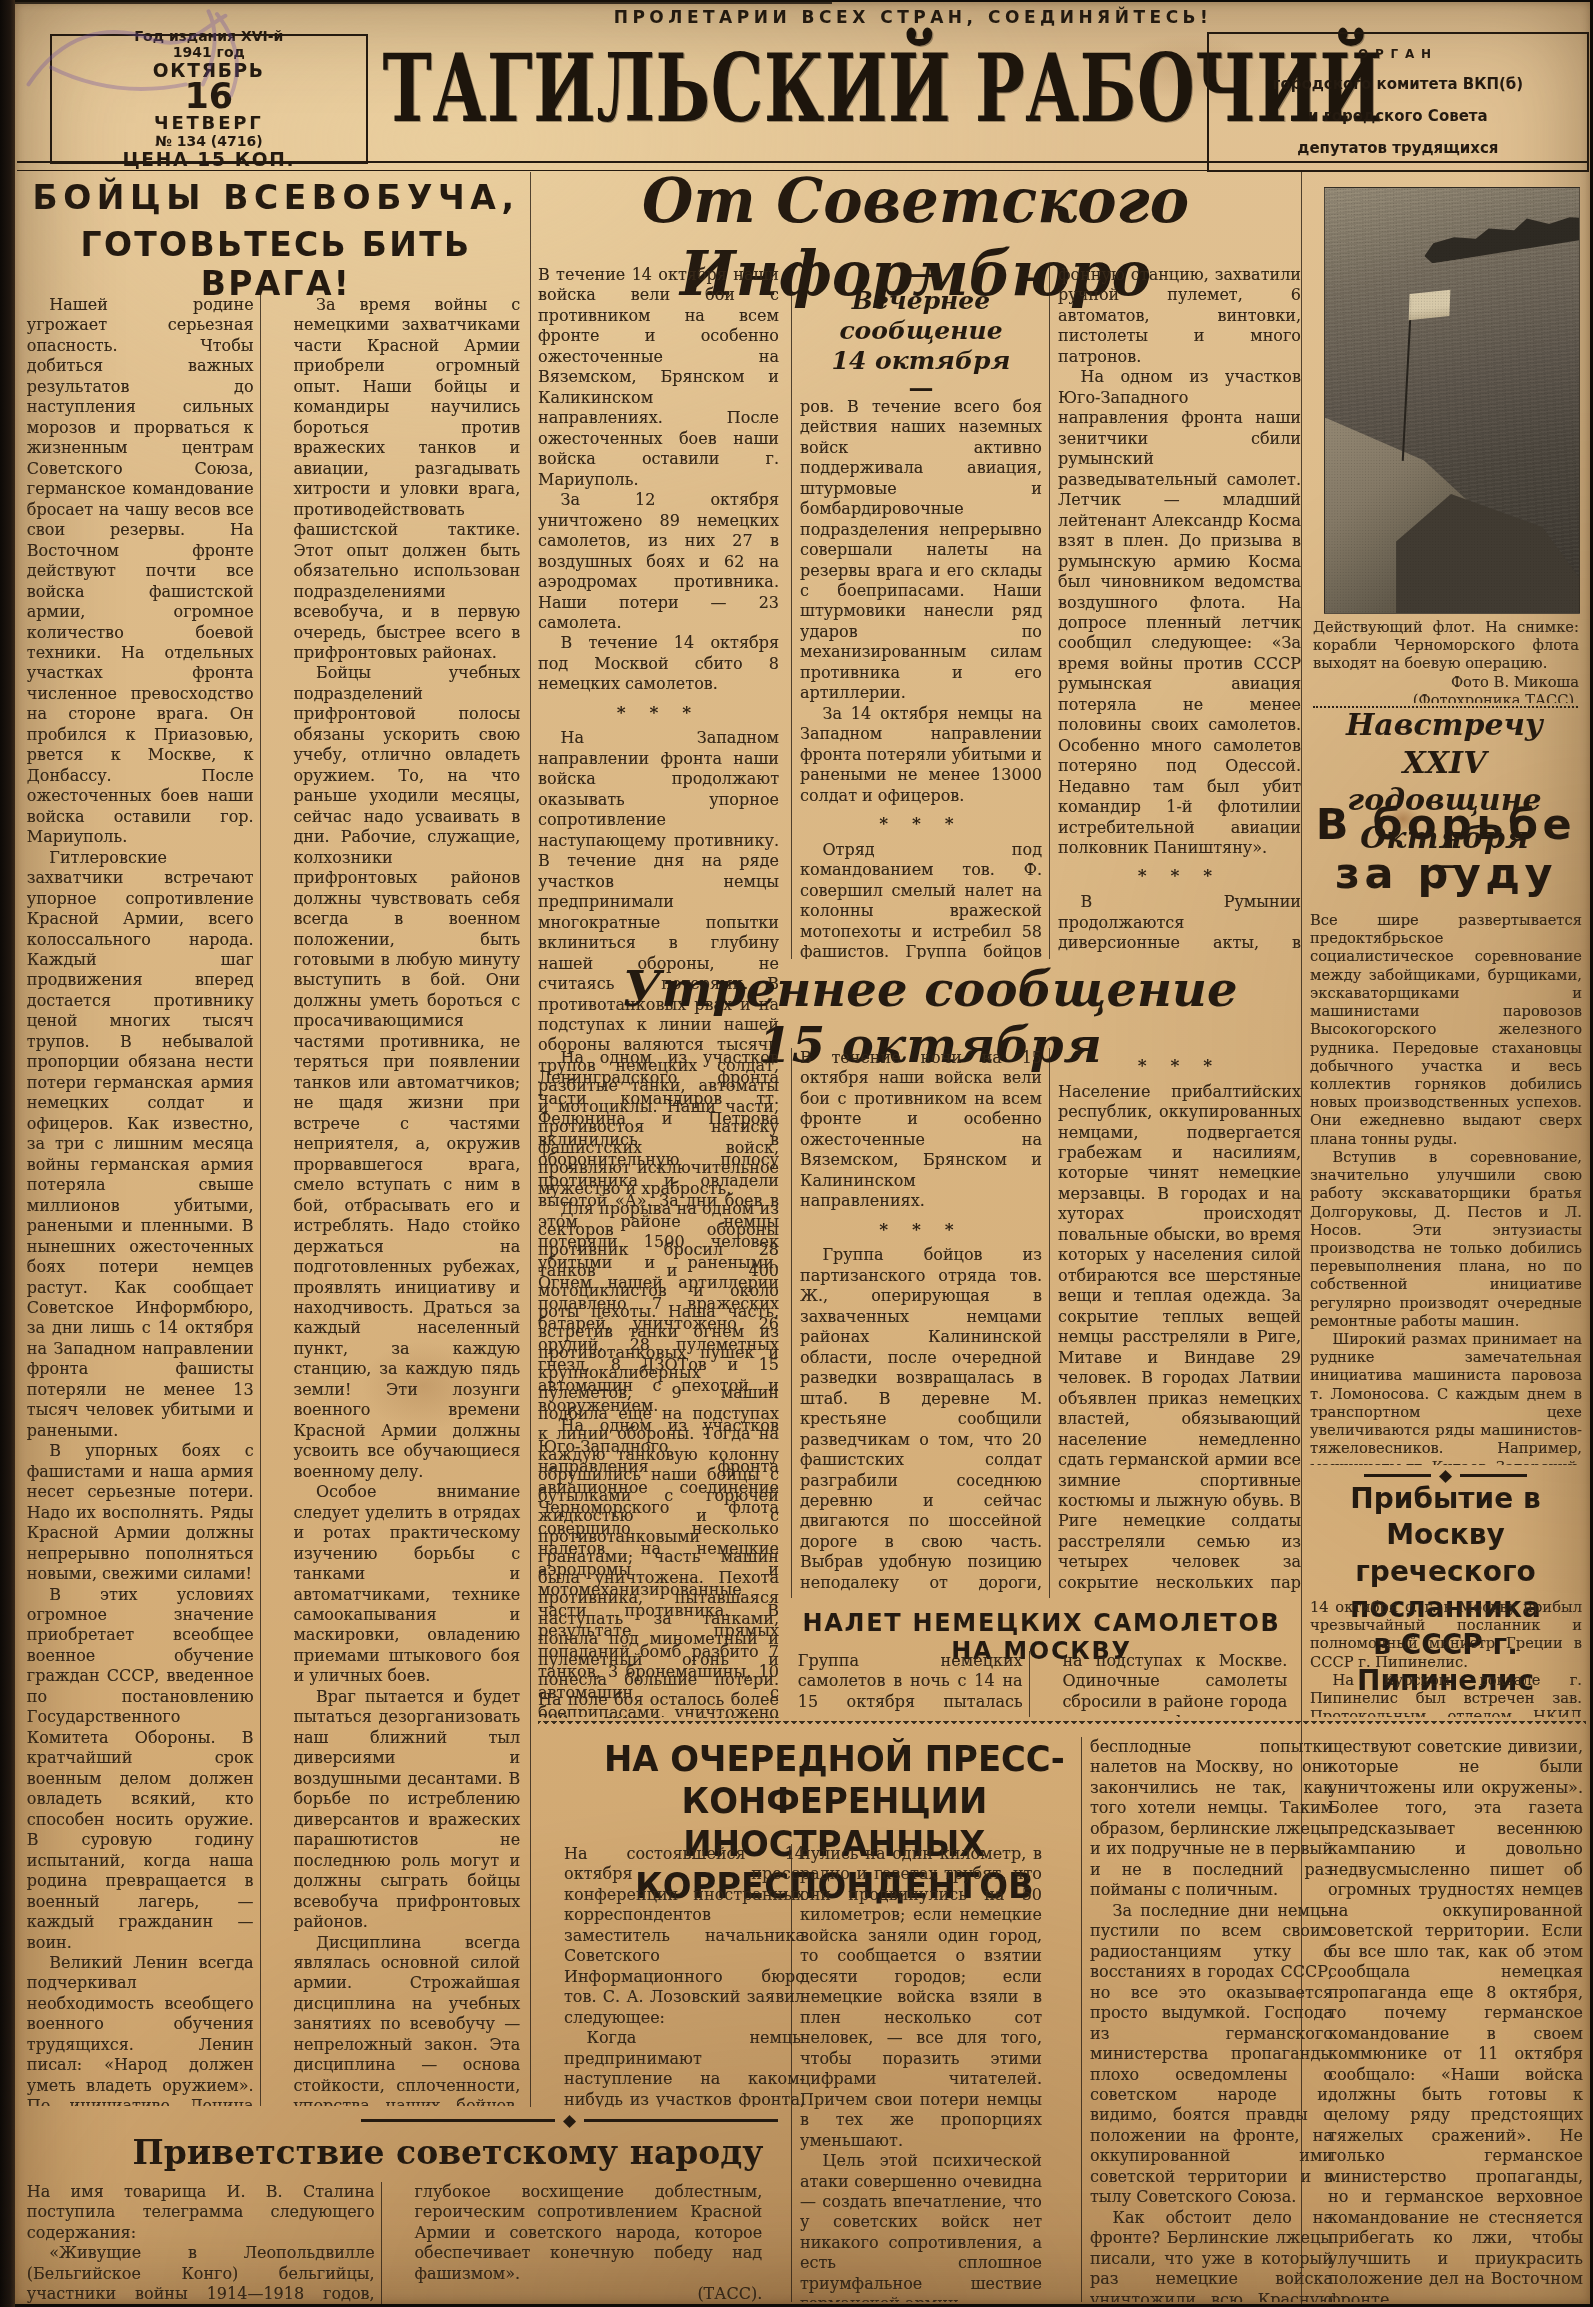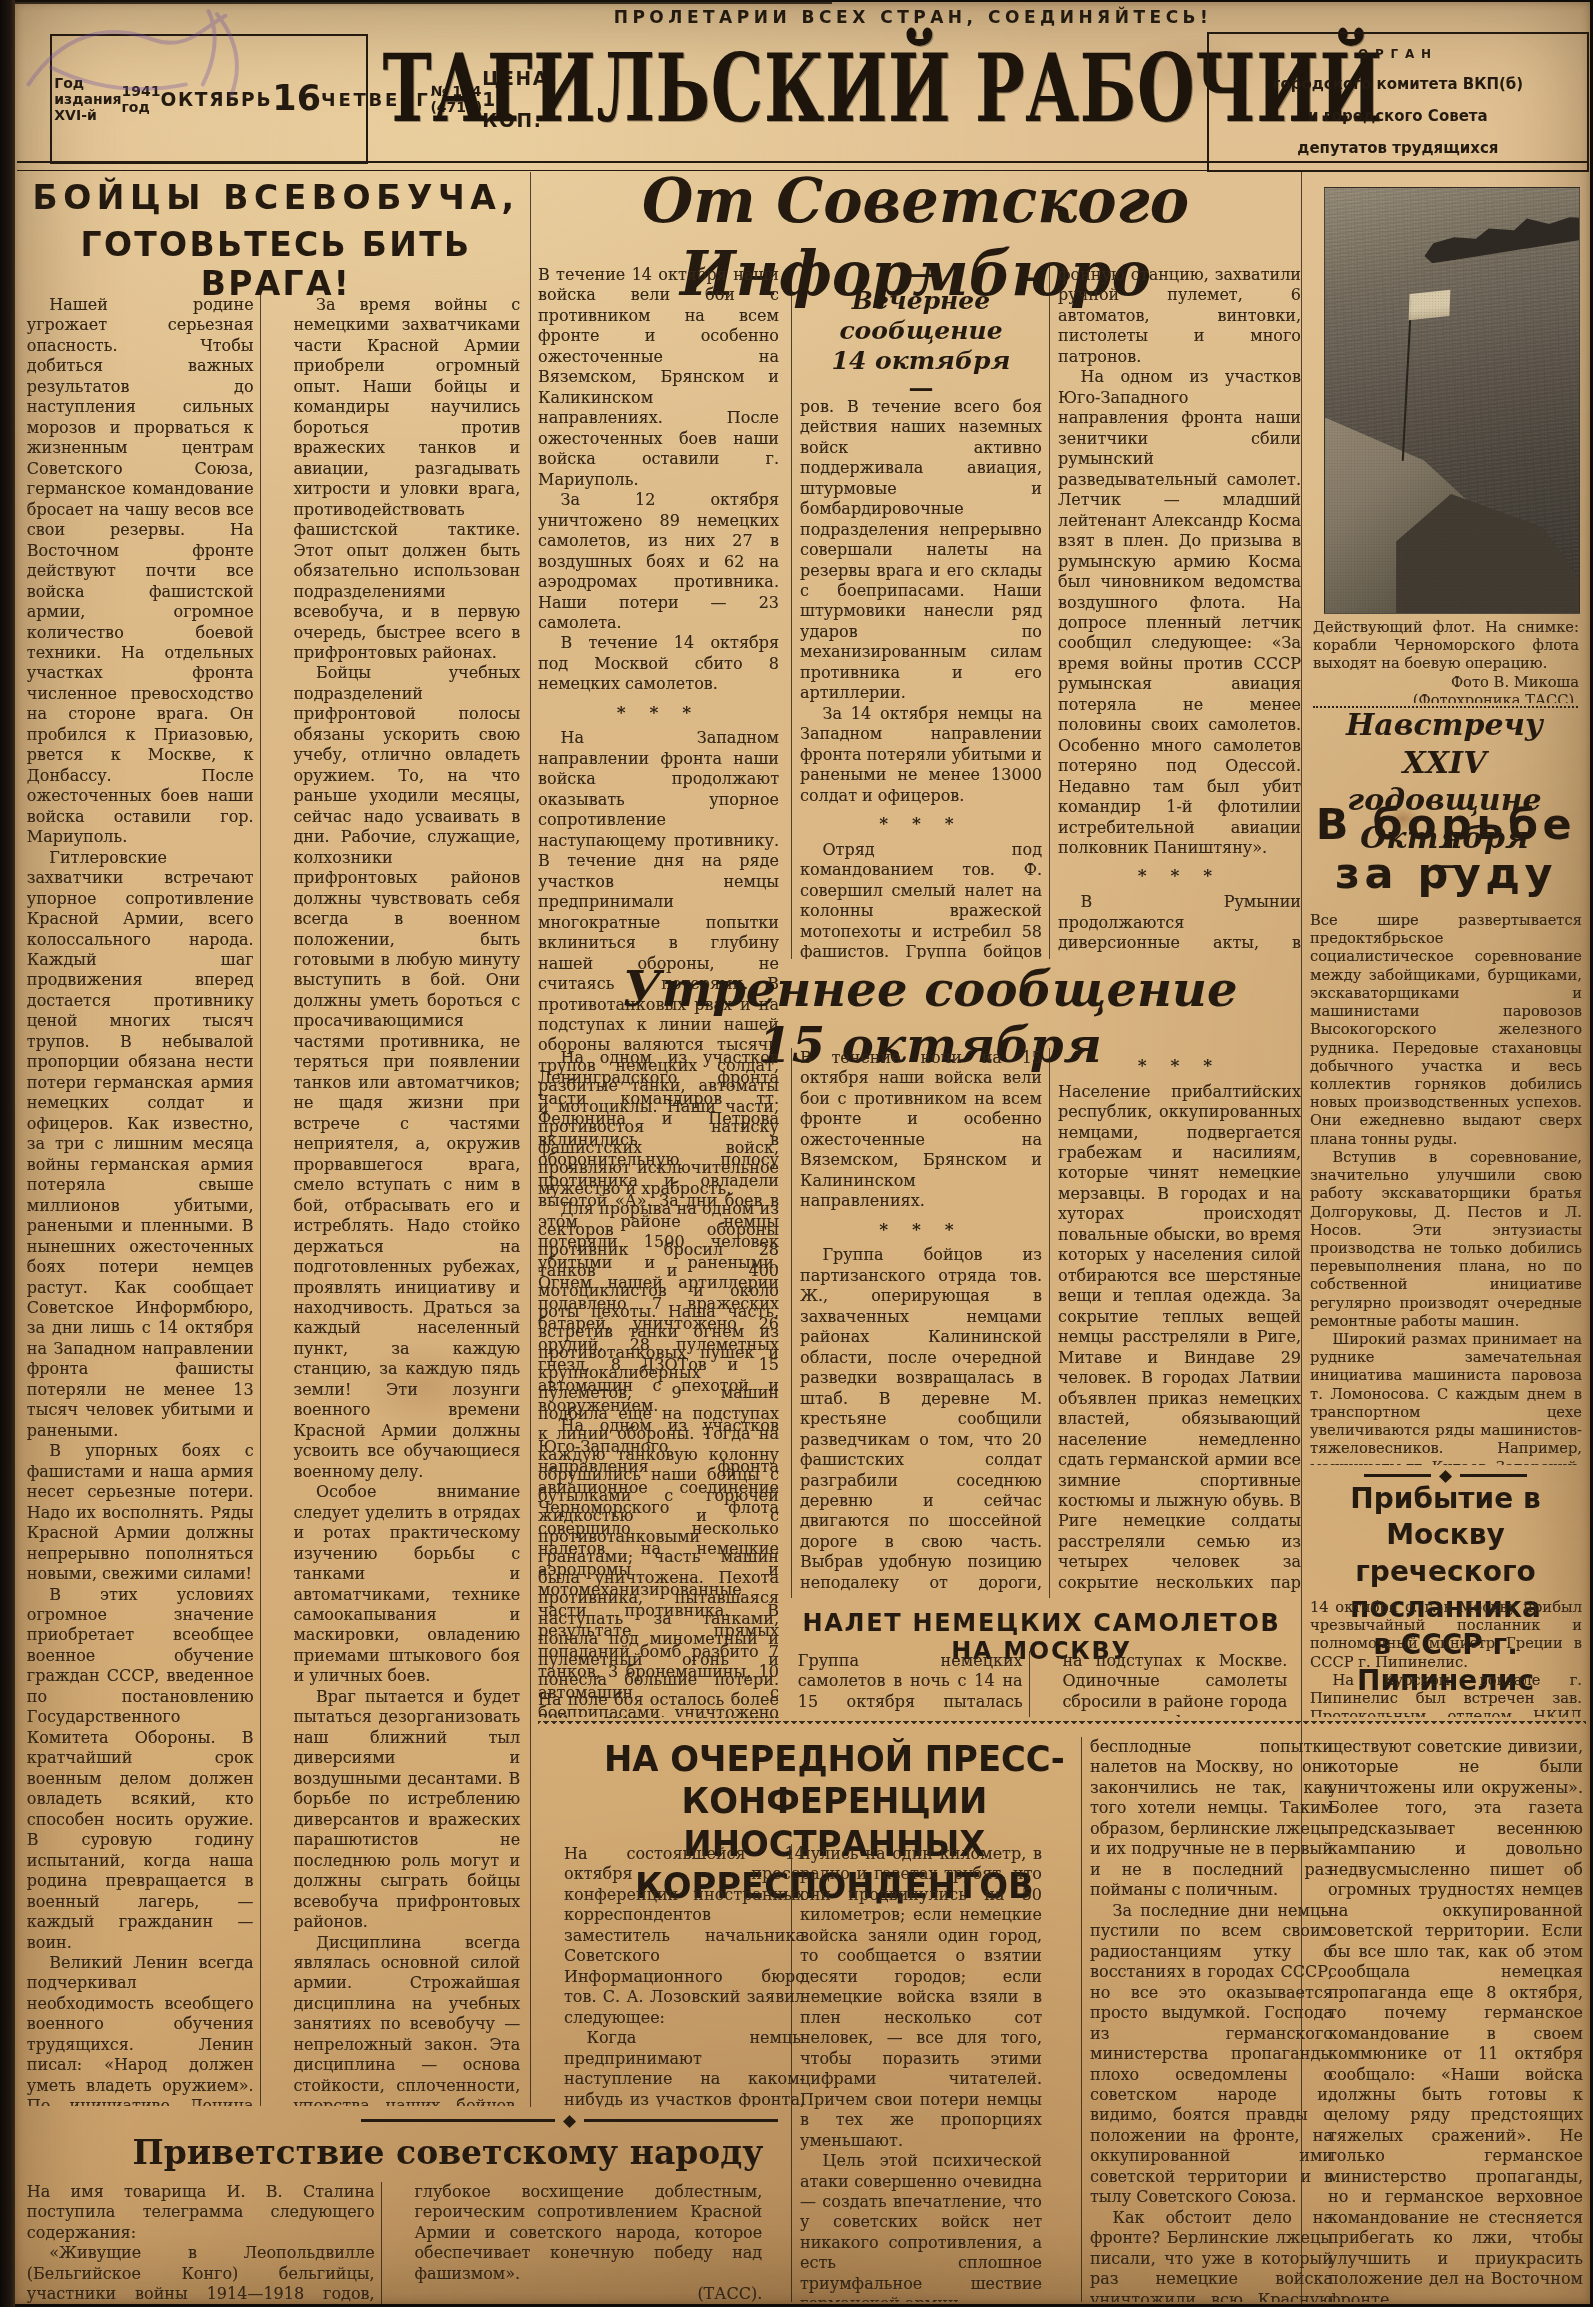--- a/index.html
+++ b/index.html
@@ -32,21 +32,21 @@
      linear-gradient(45deg,transparent 75%,#241a10 75%) 0 0/8px 5px repeat-x;}
   .dotted{position:absolute;border-top:2.8px dotted #2b2015;}
   .diamond-div{position:absolute;display:flex;align-items:center;gap:8px;color:#241a10;}
   .diamond-div .bar{flex:1;height:2.3px;background:#241a10;}
   .diamond-div .dia{font-size:17px;line-height:1;}
 
   
   .slogan{position:absolute;left:558px;top:6.8px;width:710px;text-align:center;
     font-family:"DejaVu Sans",sans-serif;font-weight:bold;font-size:17px;letter-spacing:4.5px;color:#231a10;}
   .issue-box{position:absolute;left:50px;top:34px;width:309px;height:117px;border:2.3px solid #241a10;
-    display:flex;flex-direction:row;justify-content:flex-start;align-items:center;
+    display:flex;flex-direction:column;justify-content:center;align-items:center;
     font-family:"DejaVu Sans",sans-serif;color:#241a10;padding:4.5px 2.3px;}
   .ib-small{font-size:14px;font-weight:bold;}
   .ib-month{font-size:18.6px;font-weight:bold;letter-spacing:1.7px;}
   .ib-day{font-size:35px;font-weight:bold;line-height:.9;}
   .ib-wd{font-size:18px;font-weight:bold;letter-spacing:2.8px;}
   .masthead{position:absolute;left:366px;top:33px;width:828px;text-align:center;white-space:nowrap;
     font-family:"DejaVu Serif",serif;font-weight:bold;font-size:69px;color:#1d150c;
     transform:scale(.96,1.35);transform-origin:center top;letter-spacing:0.6px;
     text-shadow:1.1px 1.1px 0 rgba(29,21,12,.35);}
   .organ-box{position:absolute;left:1207px;top:32px;width:371px;height:125px;border:2.3px solid #241a10;

